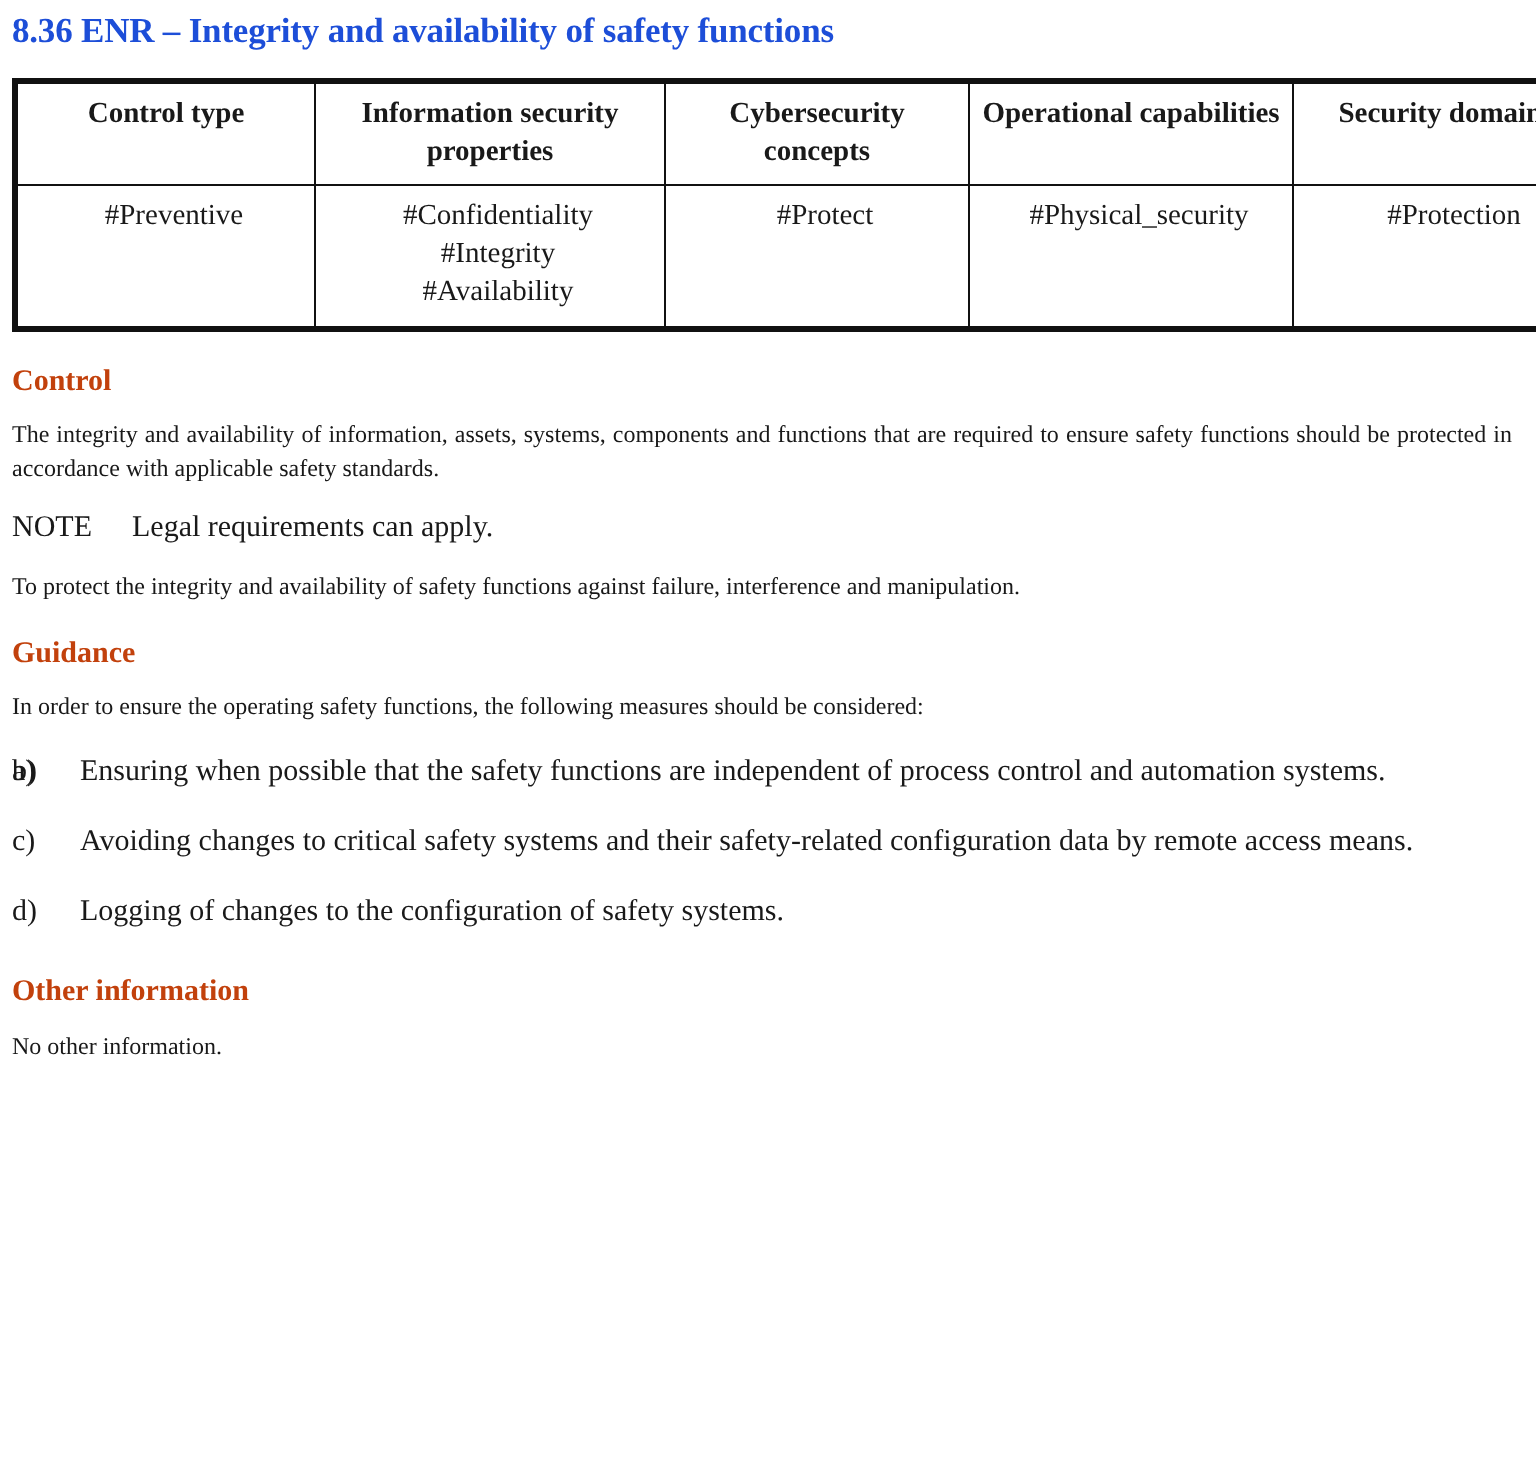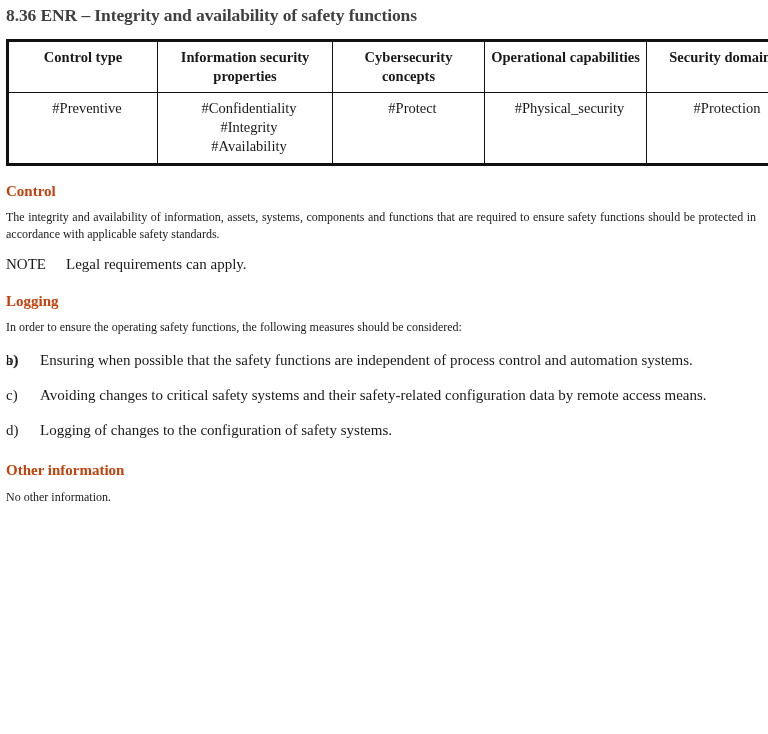--- a/index.html
+++ b/index.html
@@ -23,21 +23,21 @@
     padding: 0 6px;
   }
 
   
   .doc-title {
     font-size: 17.5px;
     font-weight: bold;
     line-height: 1.15;
     letter-spacing: -0.1px;
     margin: 5px 0 0 0;
-    color: #404040;
+    color: #1d4ed8;
   }
 
   
   .control-table {
     width: 746px;
     margin-top: 14px;
     border-collapse: collapse;
     table-layout: fixed;
     border: 3px solid #111111;
   }
@@ -160,22 +160,23 @@
           <span class="tag-line">#Protection</span>
         </td>
       </tr>
     </tbody>
   </table>
 
   <h2 class="sec-heading">Control</h2>
   <p class="body-text">The integrity and availability of information, assets, systems, components and functions that are required to ensure safety functions should be protected in accordance with applicable safety standards.</p>
   <p class="note-line"><span class="note-label">NOTE</span><span>Legal requirements can apply.</span></p>
 
+  <p class="body-text">To protect the integrity and availability of safety functions against failure, interference and manipulation.</p>
 
-  <h2 class="sec-heading">Logging</h2>
+  <h2 class="sec-heading">Guidance</h2>
   <p class="body-text nojustify">In order to ensure the operating safety functions, the following measures should be considered:</p>
 
   <ul class="letter-list">
     <li class="letter-item">
       <span class="letter-marker">a)</span>
     </li>
     <li class="letter-item">
       <span class="letter-marker">b)</span>
       <span class="item-text">Ensuring when possible that the safety functions are independent of process control and automation systems.</span>
     </li>

